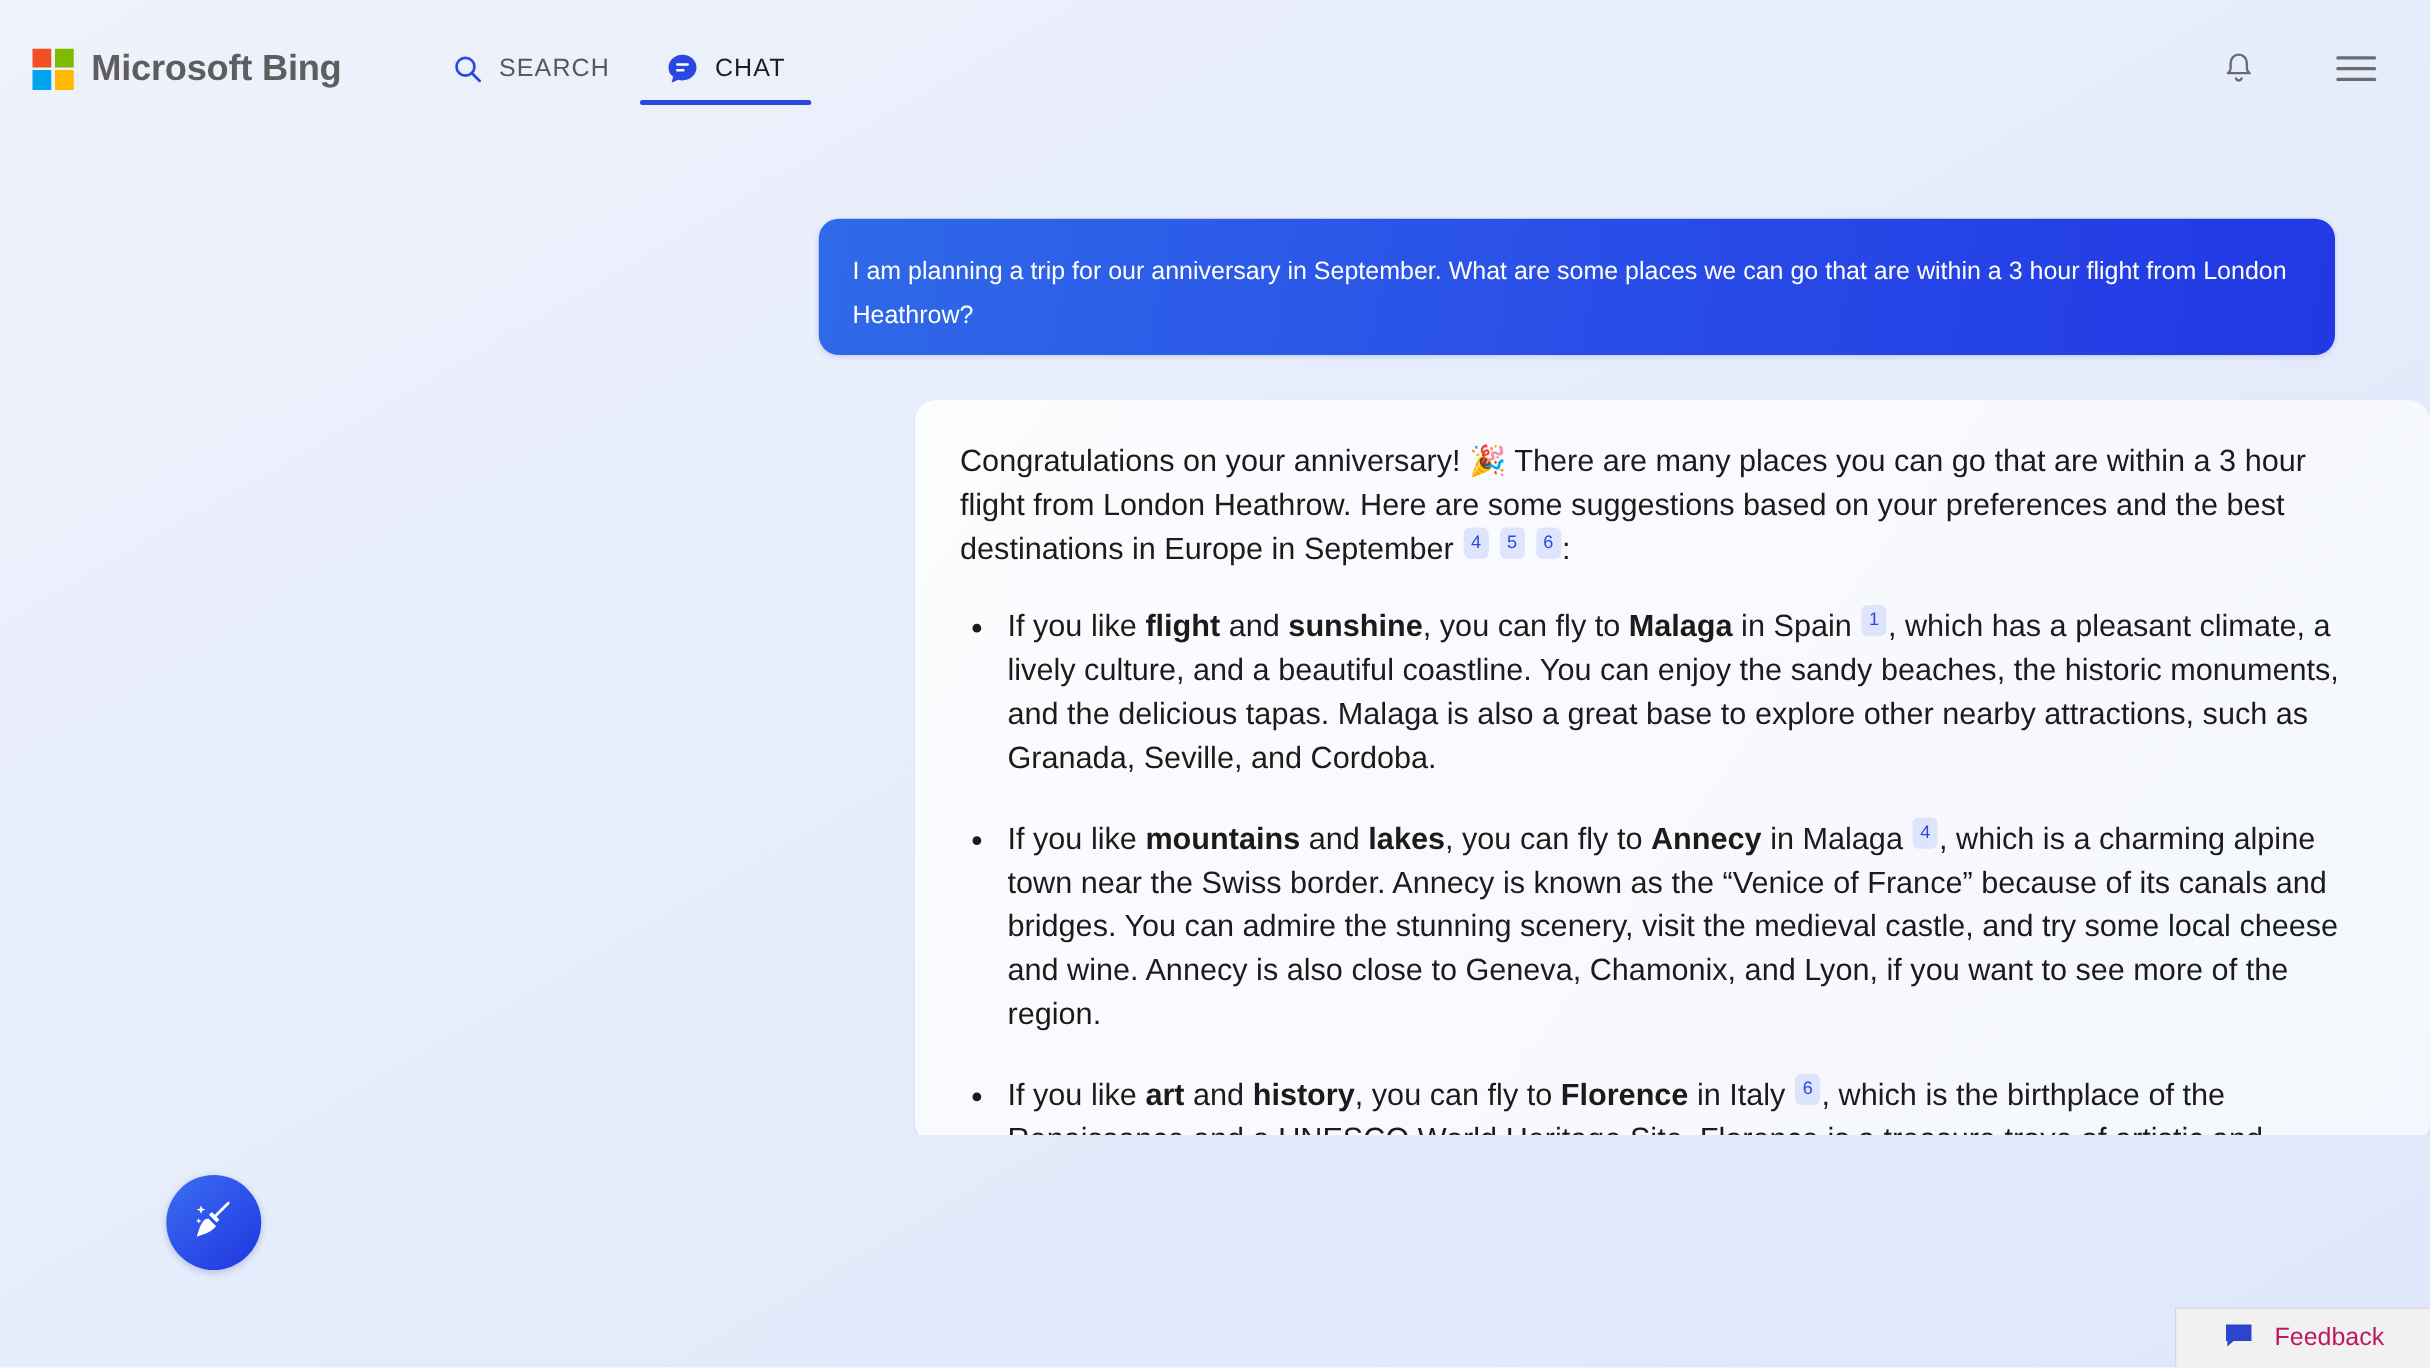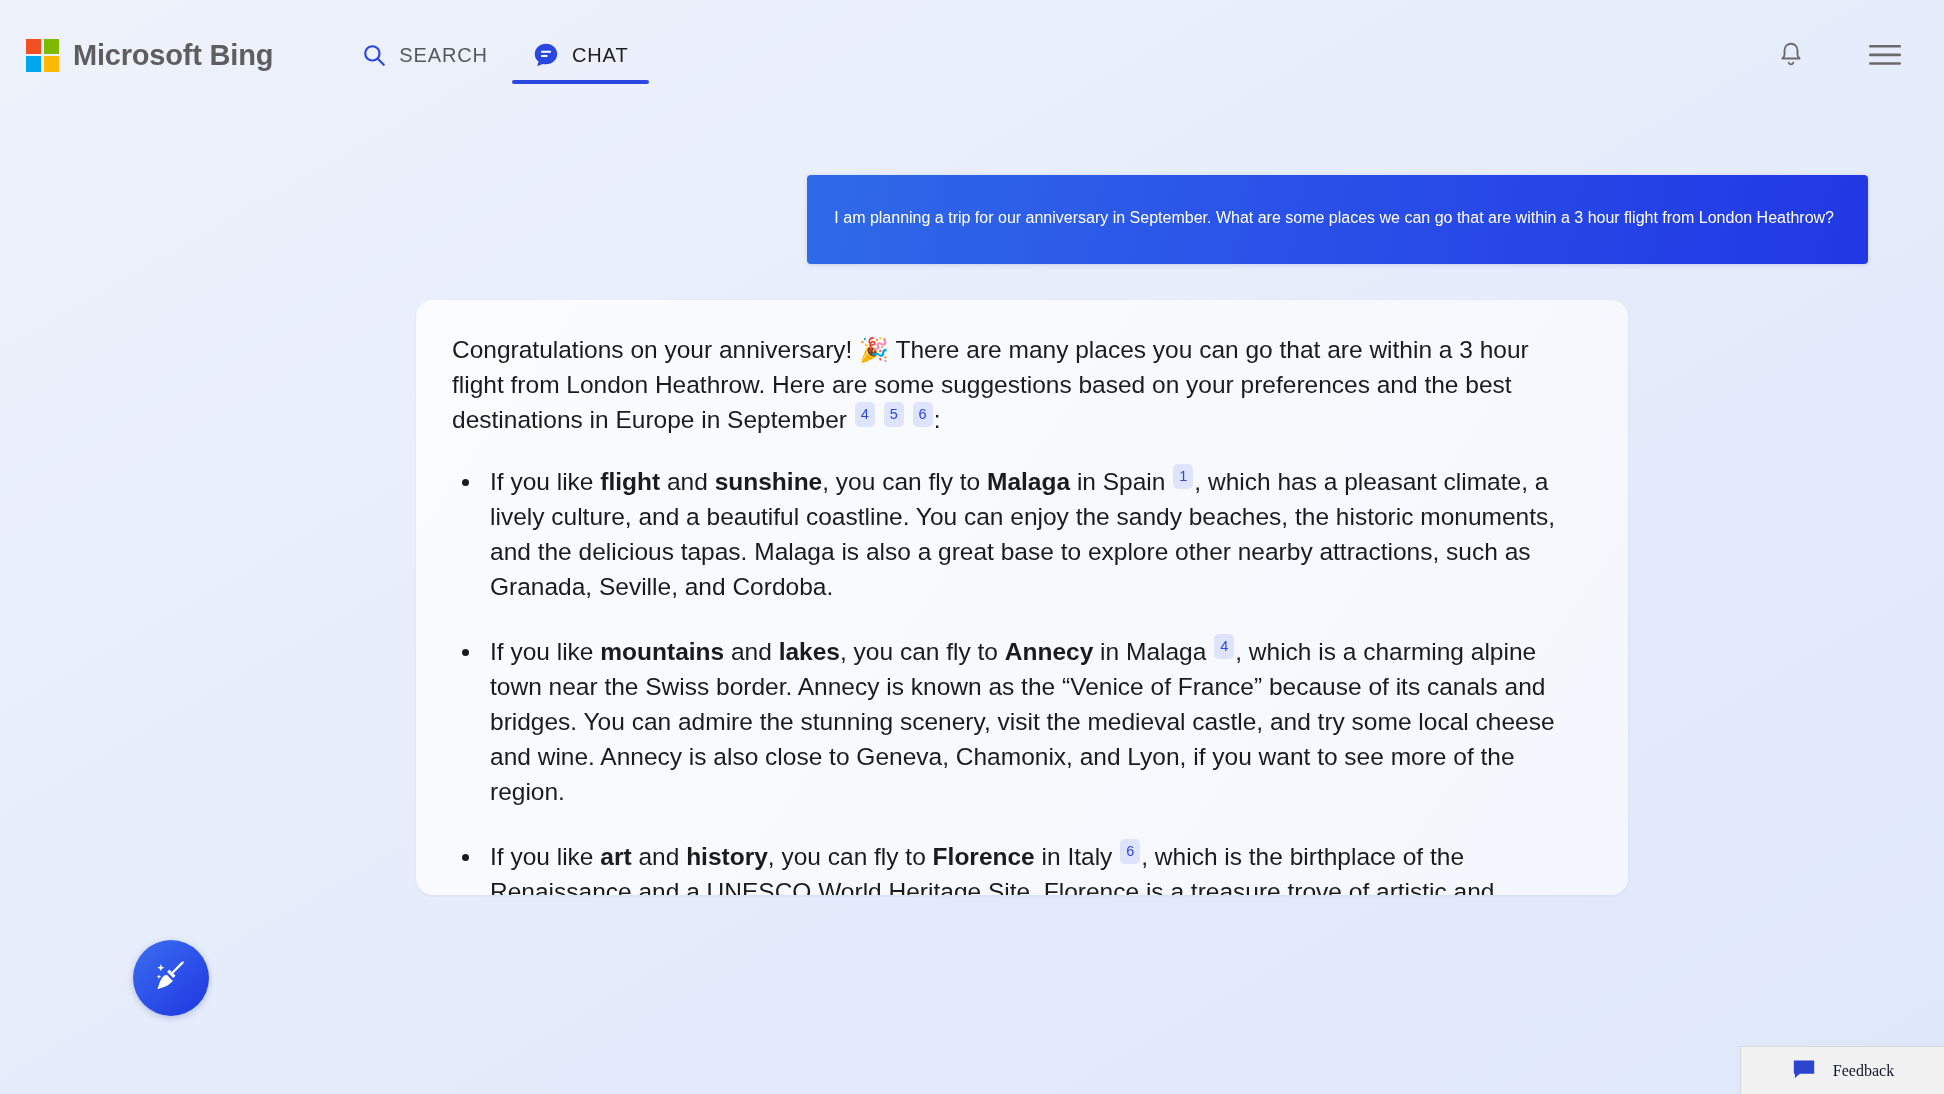--- a/index.html
+++ b/index.html
@@ -111,31 +111,31 @@
   .user-row {
     display: flex;
     justify-content: flex-end;
     padding: 65px 76px 0 0;
   }
 
   .user-bubble {
     max-width: 1213px;
     background: linear-gradient(100deg, #2f6ae8 0%, #2a51e8 45%, #2138e4 100%);
     color: #ffffff;
-    border-radius: 4px;
-    padding: 25px 34px 29px 27px;
-    font-size: 16px;
+    border-radius: 16px;
+    padding: 25px 34px 14px 27px;
+    font-size: 20px;
     line-height: 35px;
     font-weight: 400;
     box-shadow: 0 1px 4px rgba(40,60,140,0.16);
   }
 
   .bot-row {
     display: flex;
-    justify-content: center;
+    justify-content: flex-end;
     padding: 36px 0 0 100px;
   }
 
   .bot-card {
     width: 1212px;
     background: linear-gradient(125deg, #fbfcfe 0%, #f7f9fd 55%, #f4f7fd 100%);
     border-radius: 17px;
     padding: 32px 40px 20px 30px;
     box-shadow: 0 1px 3px rgba(60,80,150,0.07);
     max-height: 595px;
@@ -251,23 +251,22 @@
     border: 1px solid #d8d8d8;
     border-right: none;
     border-bottom: none;
     display: flex;
     align-items: center;
     justify-content: center;
     gap: 16px;
     cursor: pointer;
   }
   .feedback-btn .label {
-    font-size: 16px;
-    color: #0f172a;
-    font-family: Liberation Serif, serif;
+    font-size: 20px;
+    color: #be185d;
   }
 </style>
 </head>
 <body>
 
 <div class="header">
 
   <div class="brand">
     <span class="ms-logo">
       <i style="background:#f25022"></i>

